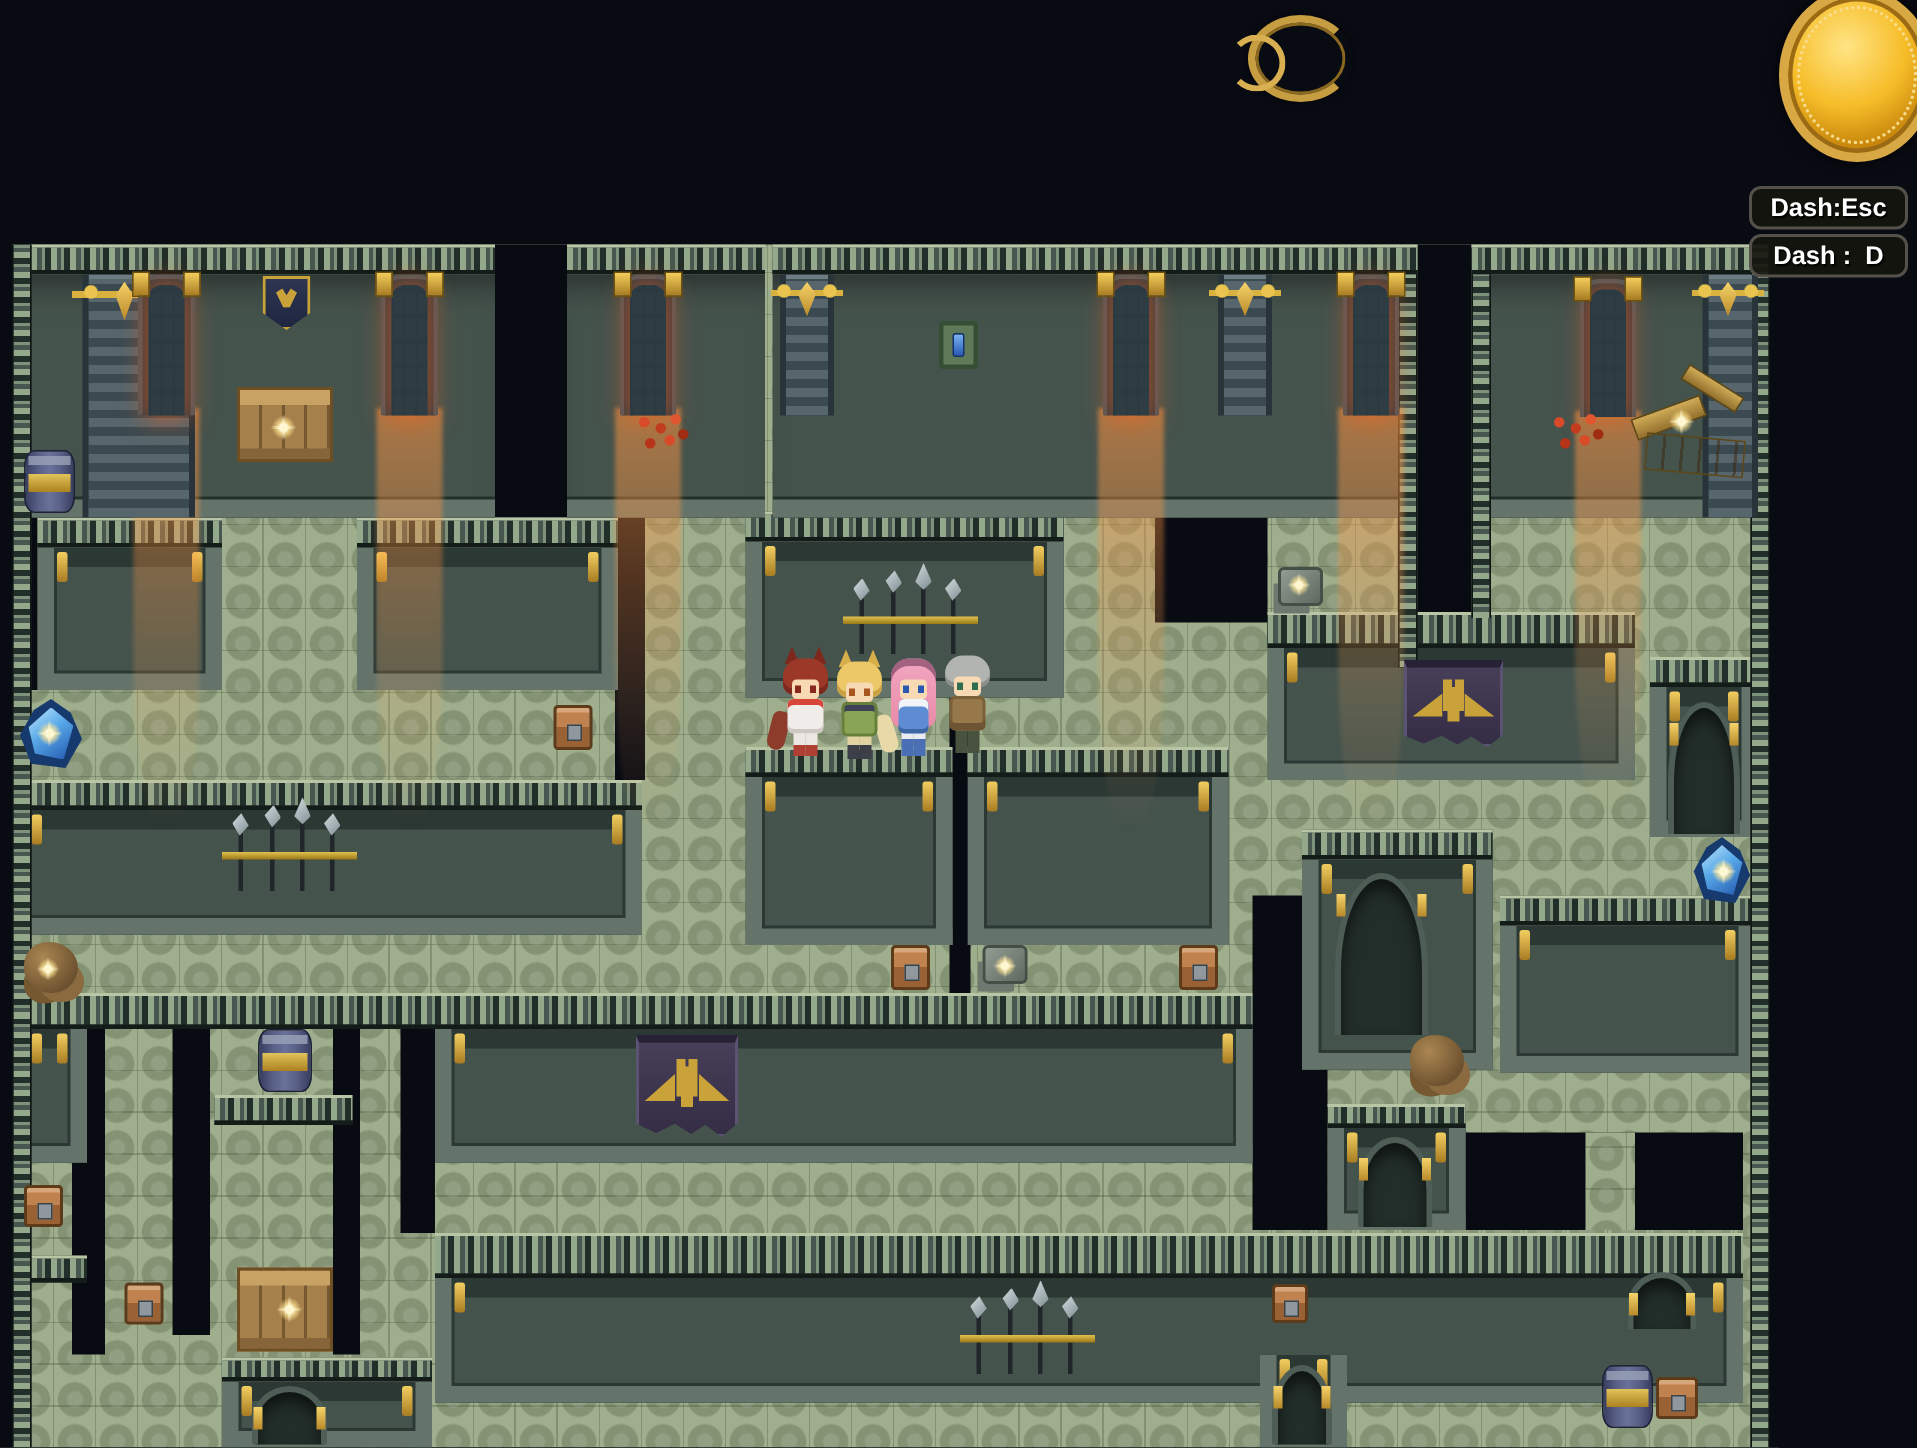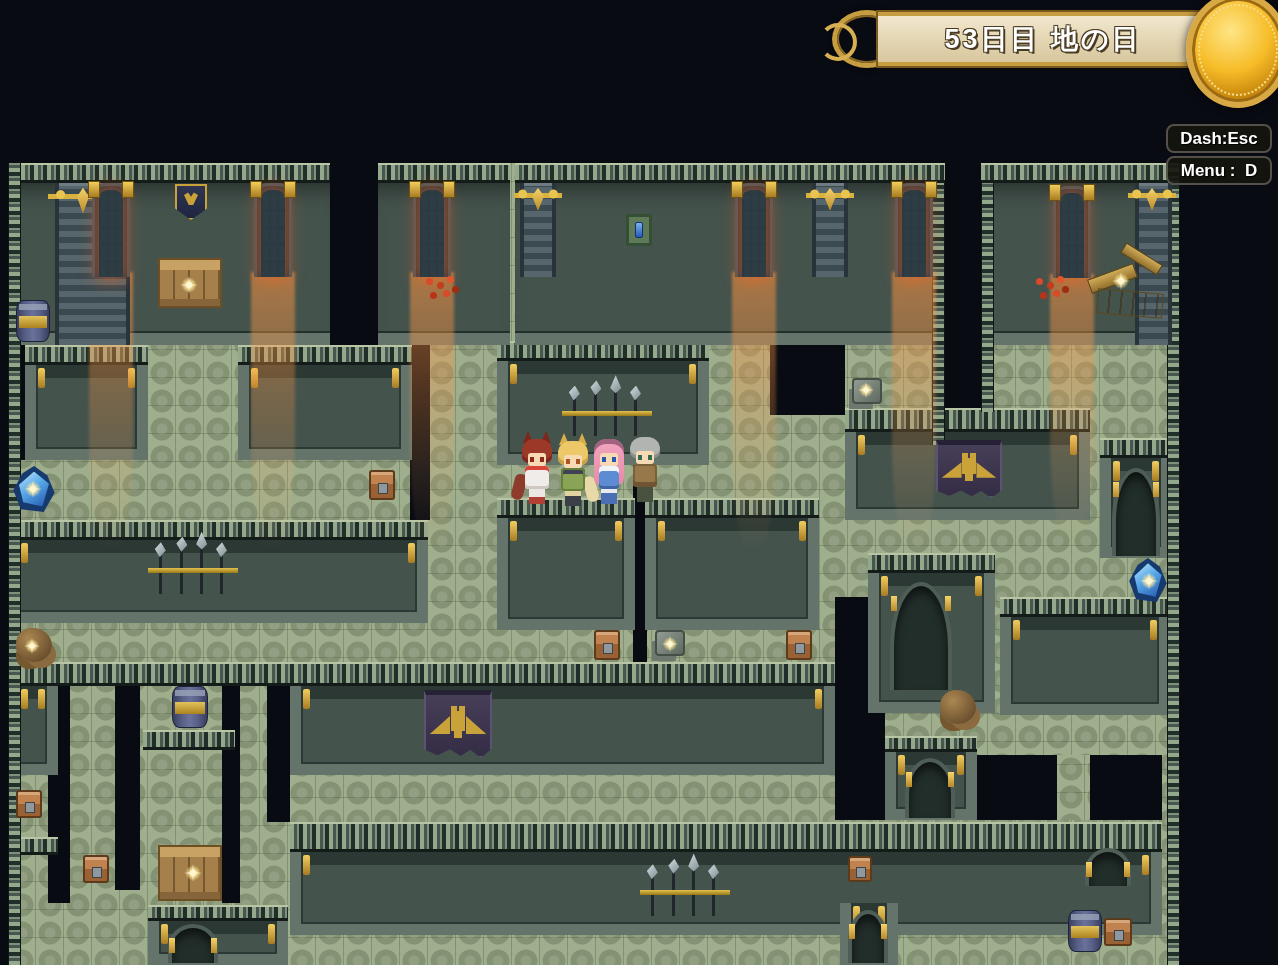--- a/index.html
+++ b/index.html
@@ -403,23 +403,20 @@
         <i class="hair"></i>
         <i class="face"></i>
         <i class="eyes"></i>
         <i class="body"></i>
         <i class="leg l"></i>
         <i class="leg r"></i>
       </div>
     </div>
 
   <div class="hud hb-swirl"></div>
-  <div class="hud hb-parch">
-    <span class="hb-text">53日目 地の日</span>
-  </div>
   <div class="hud hb-gem"></div>
   <div class="hud badge" style="left:1166px;top:124px">
     <span style="position:static">Dash:Esc</span>
   </div>
   <div class="hud badge" style="left:1166px;top:156px">
-    <span style="position:static">Menu :  D</span>
+    <span style="position:static">Dash :  D</span>
   </div>
 </div>
 
 </body></html>

